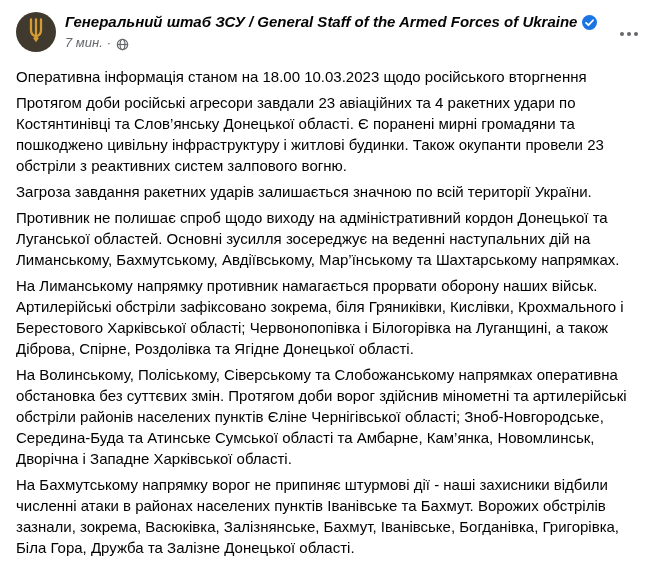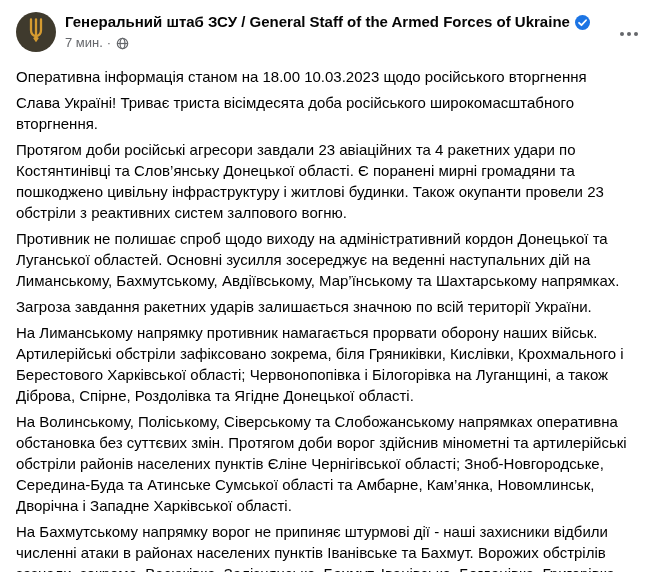--- a/index.html
+++ b/index.html
@@ -12,29 +12,29 @@
   }
   .post { padding: 12px 16px 0 16px; }
   .post-header { display: flex; align-items: flex-start; }
   .avatar {
     width: 40px; height: 40px; border-radius: 50%;
     background: #3f3a2d;
     display: flex; align-items: center; justify-content: center;
     flex: 0 0 40px;
     cursor: pointer;
   }
-  .header-info { margin-left: 9px; flex: 1 1 auto; min-width: 0; }
+  .header-info { margin-left: 9px; flex: 1 1 auto; min-width: 0; font-style: italic; }
   .name-row { display: flex; align-items: center; }
   .author-name {
     font-size: 15px; font-weight: bold; color: #050505;
     line-height: 20px; white-space: nowrap; cursor: pointer;
   }
   .verified-badge { margin-left: 5px; display: inline-flex; flex: 0 0 auto; }
   .meta-row {
-    display: flex; align-items: center; gap: 4px;
+    display: flex; align-items: flex-end; gap: 4px;
     font-size: 13px; color: #65676b; margin-top: 3px; line-height: 16px;
   }
   .meta-sep { color: #65676b; }
   .globe { display: inline-flex; margin-left: 1px; }
   .more-button {
     flex: 0 0 auto; margin-left: 8px; margin-top: 10px;
     width: 32px; height: 24px;
     display: flex; align-items: center; justify-content: center;
     gap: 3px; cursor: pointer; border: none; background: transparent;
   }
@@ -92,22 +92,21 @@
     <button class="more-button" aria-label="More options">
       <span class="dot"></span>
       <span class="dot"></span>
       <span class="dot"></span>
     </button>
 
   </div>
 
   <div class="post-body">
       <p>Оперативна інформація станом на 18.00 10.03.2023 щодо російського вторгнення</p>
-      <p>Слава Україні! Триває триста вісімдесята доба російського широкомасштабного вторгнення.</p>
       <p>Протягом доби російські агресори завдали 23 авіаційних та 4 ракетних удари по Костянтинівці та Слов’янську Донецької області. Є поранені мирні громадяни та пошкоджено цивільну інфраструктуру і житлові будинки. Також окупанти провели 23 обстріли з реактивних систем залпового вогню.</p>
+      <p>Загроза завдання ракетних ударів залишається значною по всій території України.</p>
       <p>Противник не полишає спроб щодо виходу на адміністративний кордон Донецької та Луганської областей. Основні зусилля зосереджує на веденні наступальних дій на Лиманському, Бахмутському, Авдіївському, Мар’їнському та Шахтарському напрямках.</p>
-      <p>Загроза завдання ракетних ударів залишається значною по всій території України.</p>
       <p>На Лиманському напрямку противник намагається прорвати оборону наших військ. Артилерійські обстріли зафіксовано зокрема, біля Гряниківки, Кислівки, Крохмального і Берестового Харківської області; Червонопопівка і Білогорівка на Луганщині, а також Діброва, Спірне, Роздолівка та Ягідне Донецької області.</p>
       <p>На Волинському, Поліському, Сіверському та Слобожанському напрямках оперативна обстановка без суттєвих змін. Протягом доби ворог здійснив мінометні та артилерійські обстріли районів населених пунктів Єліне Чернігівської області; Зноб-Новгородське, Середина-Буда та Атинське Сумської області та Амбарне, Кам’янка, Новомлинськ, Дворічна і Западне Харківської області.</p>
       <p>На Бахмутському напрямку ворог не припиняє штурмові дії - наші захисники відбили численні атаки в районах населених пунктів Іванівське та Бахмут. Ворожих обстрілів зазнали, зокрема, Васюківка, Залізнянське, Бахмут, Іванівське, Богданівка, Григорівка, Біла Гора, Дружба та Залізне Донецької області.</p>
     </div>
 
 </div>
 
 </body></html>

